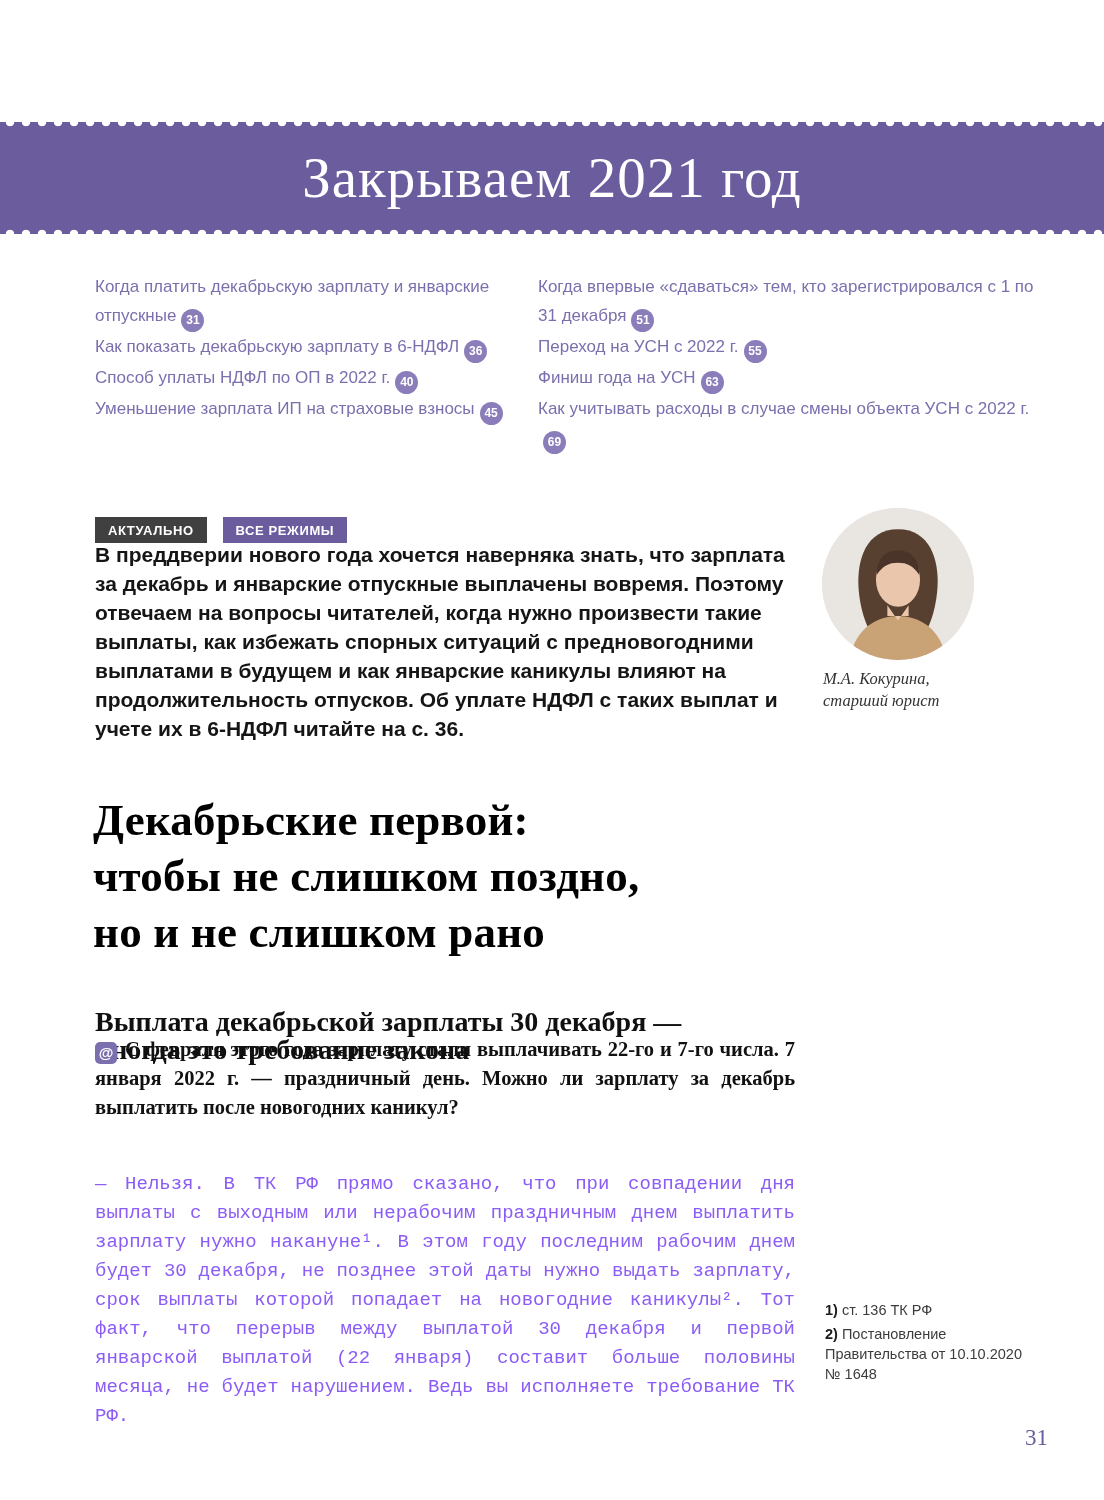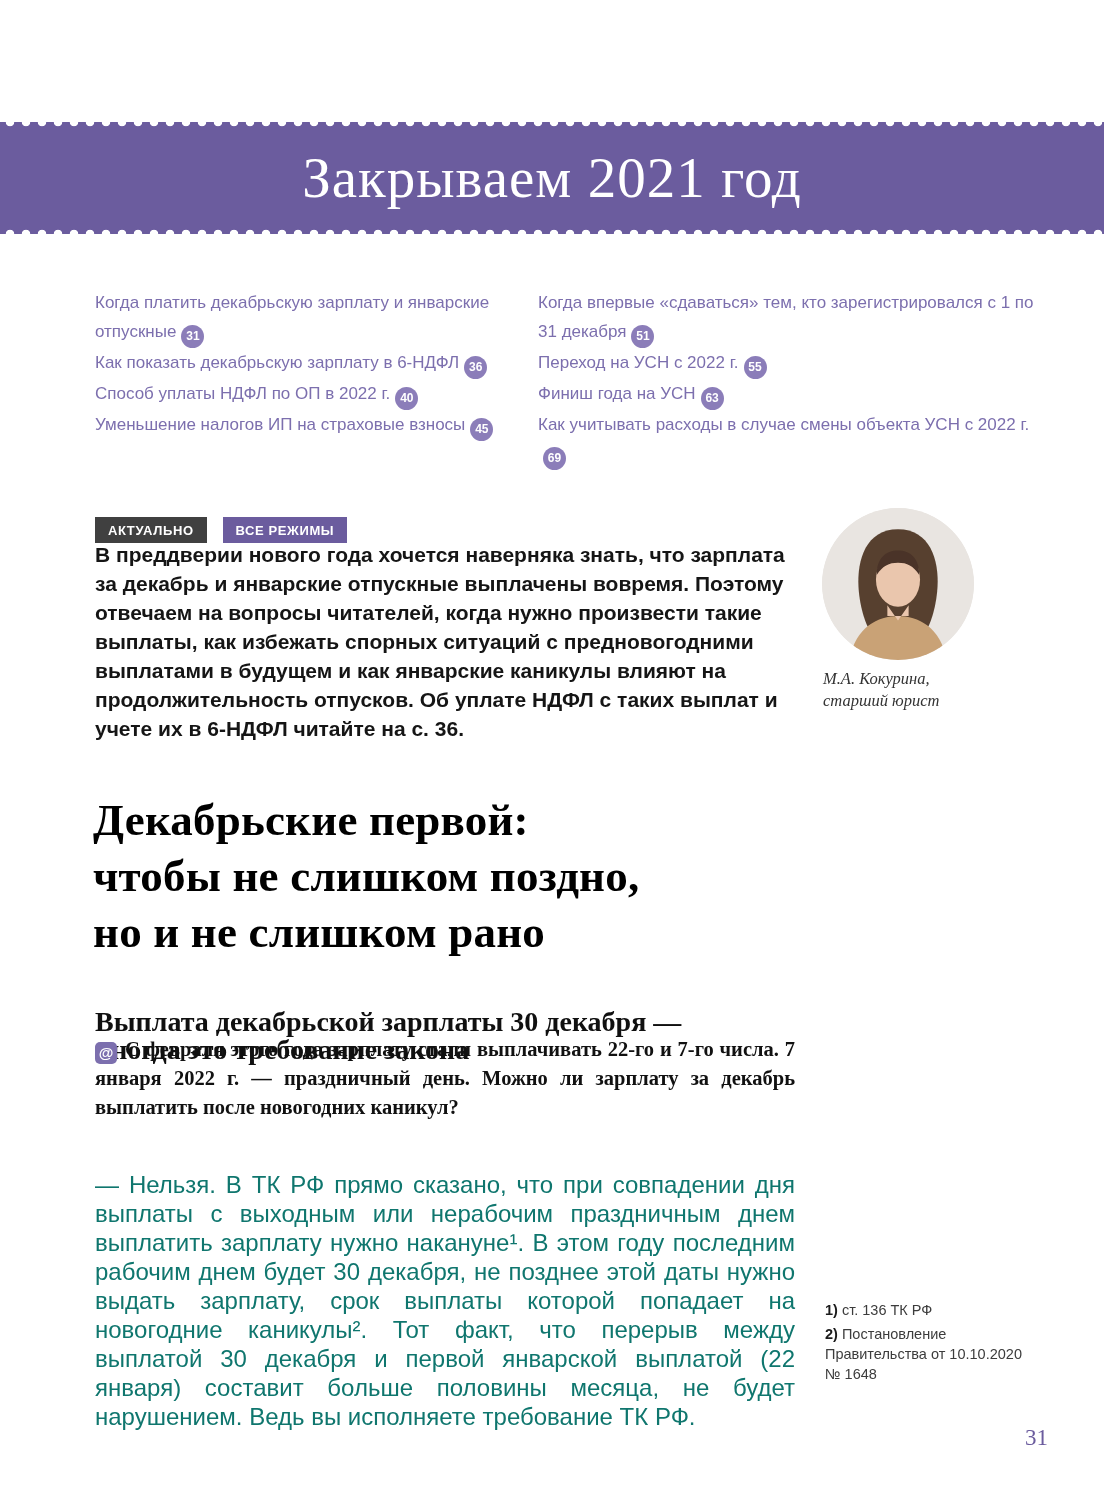--- a/index.html
+++ b/index.html
@@ -23,21 +23,21 @@
   .banner::before { top:-6px; }
   .banner::after  { bottom:-6px; }
   .banner-title {
     width:100%; height:112px; line-height:112px; text-align:center;
     color:#ffffff; font-family:"Liberation Serif", serif; font-size:57px; font-weight:400;
     letter-spacing:1px;
   }
 
   
   .toc { position:absolute; top:272px; left:95px; width:945px; }
-  .toc-col { position:absolute; top:16px; }
+  .toc-col { position:absolute; top:0; }
   .toc-col.left  { left:0;    width:420px; }
   .toc-col.right { left:443px; width:502px; }
   .toc-item {
     color:#7c6fae; font-size:17px; line-height:29px; cursor:pointer;
   }
   .badge {
     display:inline-block; width:23px; height:23px; border-radius:50%;
     background:#8b7db9; color:#ffffff; font-size:12px; font-weight:bold;
     text-align:center; line-height:23px; margin-left:5px; vertical-align:-3px;
   }
@@ -92,22 +92,22 @@
   .at-icon {
     display:inline-block; width:22px; height:22px; border-radius:5px;
     background:#7c6fae; color:#ffffff; font-family:"Liberation Sans", sans-serif;
     font-size:15px; font-weight:bold; line-height:22px; text-align:center;
     margin-right:8px; vertical-align:-2px;
   }
 
   
   .answer {
     position:absolute; top:1170px; left:95px; width:700px;
-    font-family:Liberation Sans, sans-serif; font-size:24px; line-height:29px;
-    color:#0f766e; text-align:justify;
+    font-family:Liberation Mono, monospace; font-size:19px; line-height:29px;
+    color:#8b5cf6; text-align:justify;
   }
 
   
   .footnotes {
     position:absolute; top:1300px; left:825px; width:200px;
     font-size:14.5px; line-height:20px; color:#3c3c3c;
   }
   .footnote { margin-bottom:4px; }
   .footnote b { color:#1c1c1c; }
 
@@ -124,21 +124,21 @@
 
   <div class="banner">
     <div class="banner-title">Закрываем 2021 год</div>
   </div>
 
   <div class="toc">
     <div class="toc-col left">
       <div class="toc-item"><span>Когда платить декабрьскую зарплату и январские отпускные</span><span class="badge">31</span></div>
       <div class="toc-item"><span>Как показать декабрьскую зарплату в 6-НДФЛ</span><span class="badge">36</span></div>
       <div class="toc-item"><span>Способ уплаты НДФЛ по ОП в 2022 г.</span><span class="badge">40</span></div>
-      <div class="toc-item"><span>Уменьшение налогов ИП на страховые взносы</span><span class="badge">45</span></div>
+      <div class="toc-item"><span>Уменьшение зарплата ИП на страховые взносы</span><span class="badge">45</span></div>
     </div>
     <div class="toc-col right">
       <div class="toc-item"><span>Когда впервые «сдаваться» тем, кто зарегистрировался с 1 по 31 декабря</span><span class="badge">51</span></div>
       <div class="toc-item"><span>Переход на УСН с 2022 г.</span><span class="badge">55</span></div>
       <div class="toc-item"><span>Финиш года на УСН</span><span class="badge">63</span></div>
       <div class="toc-item"><span>Как учитывать расходы в случае смены объекта УСН с 2022 г.</span><span class="badge">69</span></div>
     </div>
   </div>
 
   <div class="tags">

